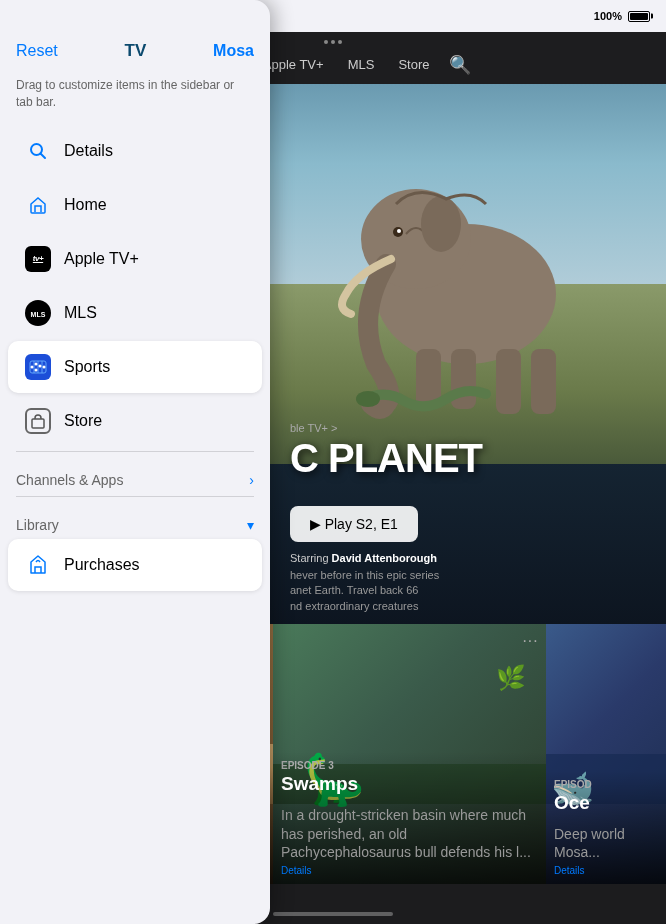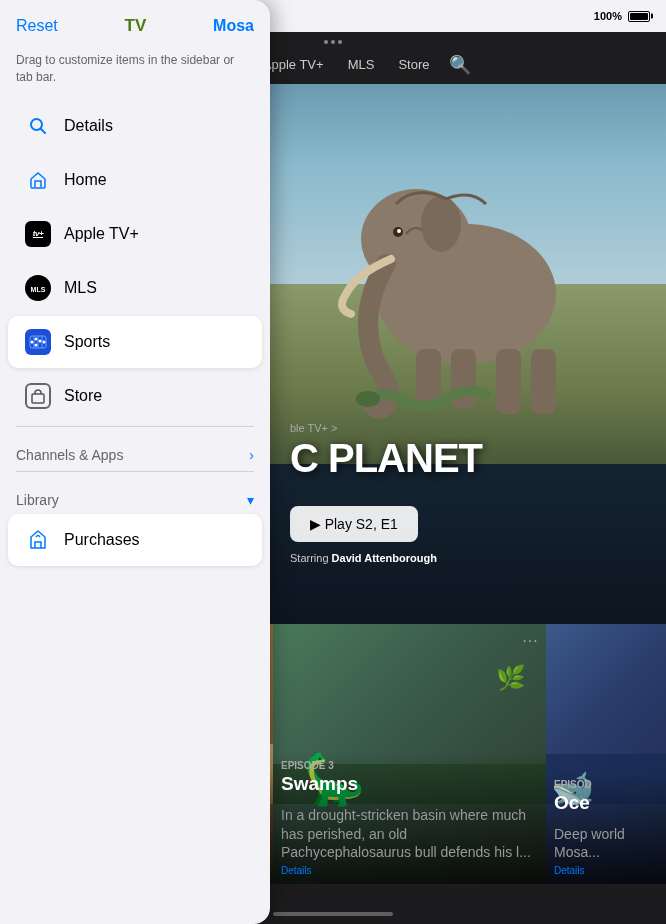--- a/index.html
+++ b/index.html
@@ -251,30 +251,31 @@
       border-radius: 0 16px 16px 0;
       box-shadow: 4px 0 20px rgba(0,0,0,0.3);
     }
 
     .sidebar-header {
       display: flex;
       align-items: center;
       justify-content: space-between;
       padding: 16px 16px 8px;
       border-bottom: 0;
+      margin-top: 25px;
     }
 
     .sidebar-reset {
       color: #007aff;
       font-size: 16px;
       cursor: pointer;
     }
 
     .sidebar-title {
-      color: #4d7c0f;
+      color: #0c4a6e;
       font-size: 17px;
       font-weight: 600;
     }
 
     .sidebar-done {
       color: #007aff;
       font-size: 16px;
       font-weight: 600;
       cursor: pointer;
     }
@@ -499,20 +500,27 @@
       </svg>
     </div>
 
     <div style="position:absolute;bottom:60px;left:270px;right:0;padding:0 20px;">
       <div style="color:#aaa;font-size:11px;margin-bottom:4px;">ble TV+ &gt;</div>
       <div style="color:#fff;font-size:40px;font-weight:900;line-height:1;letter-spacing:-1px;margin-bottom:28px;text-shadow:2px 2px 8px rgba(0,0,0,0.8);">C PLANET</div>
       <button class="play-btn">▶ Play S2, E1</button>
       <div style="color:#ccc;font-size:11px;margin-top:8px;">
         <span>Starring</span>
         <span style="color:#fff;font-weight:600;">David Attenborough</span>
+      </div>
+    </div>
+    <div style="position:absolute;bottom:10px;left:270px;right:0;padding:0 20px;">
+      <div style="color:#999;font-size:11px;line-height:1.4;">
+        <div>hever before in this epic series</div>
+        <div>anet Earth. Travel back 66</div>
+        <div>nd extraordinary creatures</div>
       </div>
     </div>
   </div>
 
   <div class="episodes-row">
 
     <div class="episode-card">
       <div style="position:absolute;top:0;left:0;right:0;bottom:0;background:linear-gradient(135deg, #c8a068 0%, #a07848 40%, #6a4a28 100%);">
 
         <div style="position:absolute;bottom:80px;left:0;right:0;height:60px;background:linear-gradient(180deg,#c8a068 0%,#a07848 100%);"></div>

